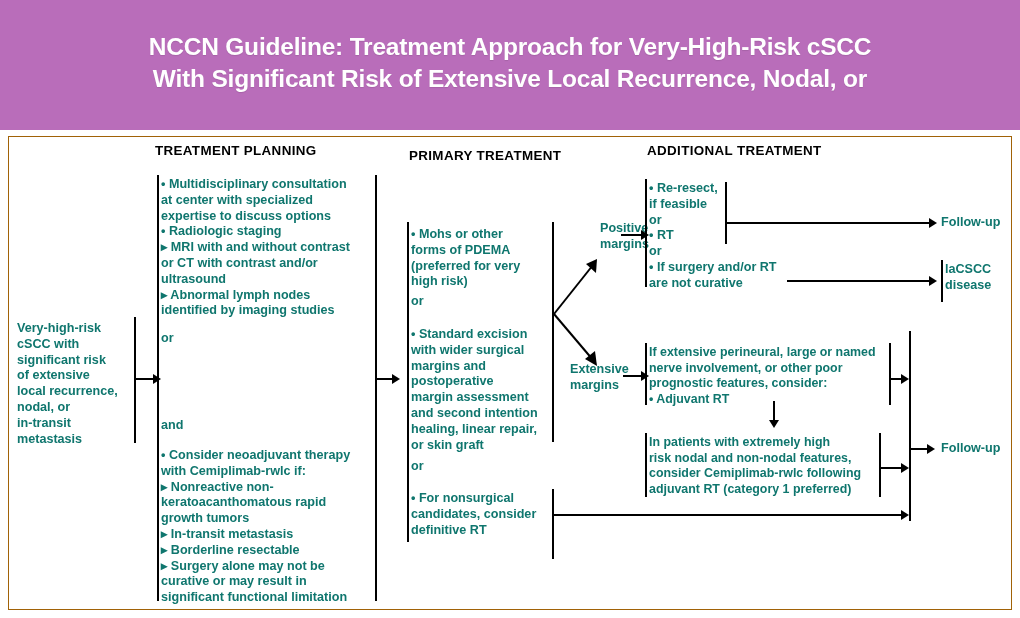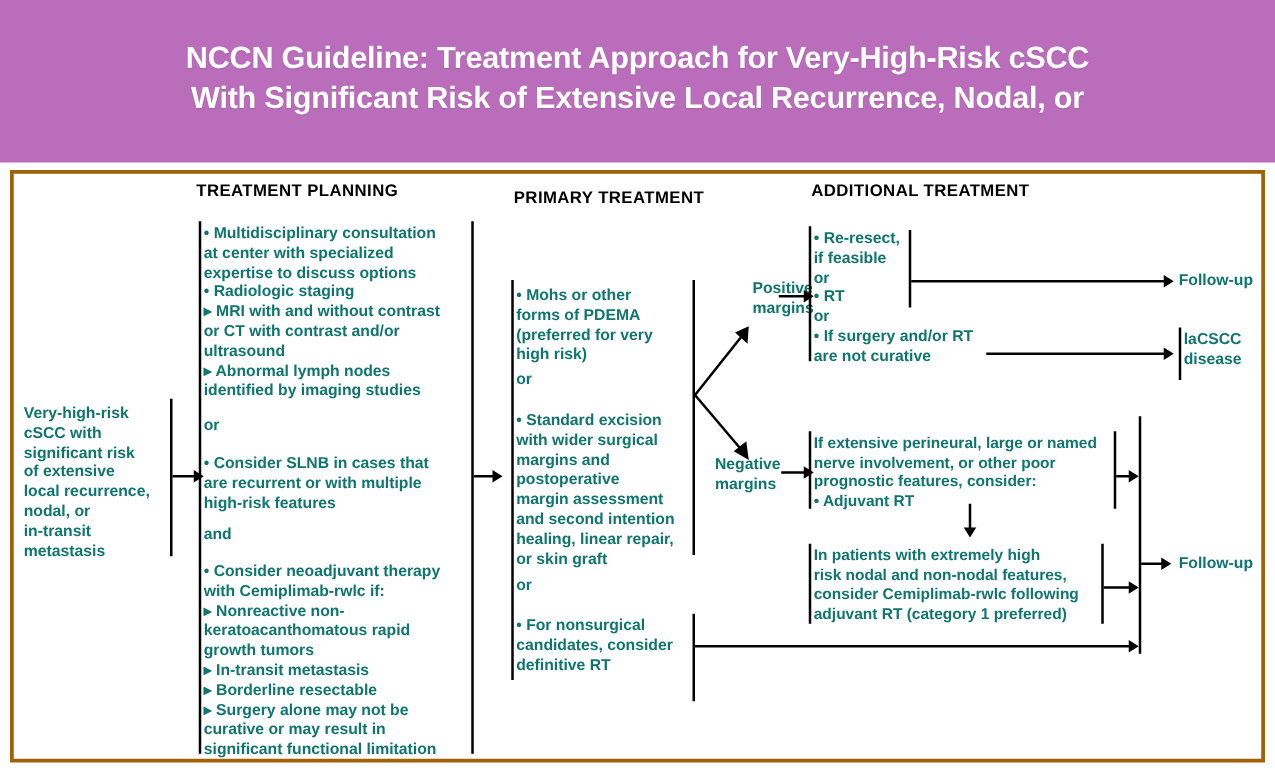--- a/index.html
+++ b/index.html
@@ -26,21 +26,21 @@
     text-align:center;
     letter-spacing:-0.2px;
     text-shadow:0 1px 1px rgba(0,0,0,.10);
     white-space:pre-line;
   }
   #title-text sup{font-size:0.62em;vertical-align:super;}
 
   
   #figure{
     position:absolute;left:8px;top:136px;width:1004px;height:474px;
-    border:3px solid #a16207;
+    border:1px solid #a16207;
     box-sizing:border-box;
     background:#fff;
   }
 
   
   .col-head{
     font-size:13.4px;font-weight:bold;letter-spacing:.35px;color:#000;
     position:absolute;white-space:nowrap;
   }
 
@@ -99,23 +99,20 @@
   <div class="txt" style="left:152px;top:40px;width:212px;">• Multidisciplinary consultation
    at center with specialized
    expertise to discuss options
 • Radiologic staging
    ▸ MRI with and without contrast
       or CT with contrast and/or
       ultrasound
    ▸ Abnormal lymph nodes
       identified by imaging studies</div>
   <div class="txt" style="left:152px;top:194px;">or</div>
-  <div class="txt" style="left:152px;top:224px;width:212px;">• Consider SLNB in cases that
-   are recurrent or with multiple
-   high-risk features</div>
   <div class="txt" style="left:152px;top:281px;">and</div>
   <div class="txt" style="left:152px;top:311px;width:216px;">• Consider neoadjuvant therapy
    with Cemiplimab-rwlc if:
    ▸ Nonreactive non-
       keratoacanthomatous rapid
       growth tumors
    ▸ In-transit metastasis
    ▸ Borderline resectable
    ▸ Surgery alone may not be
       curative or may result in
@@ -154,21 +151,21 @@
     <polygon points="48,149 36,142 46,134" fill="#000"></polygon>
   </svg>
 
   <div class="vline" style="left:543px;top:352px;height:70px;"></div>
 
   <div class="txt" style="left:566px;top:84px;width:72px;margin-left:25px;">Positive
 margins</div>
   <div class="hline" style="left:612px;top:97px;width:22px;"></div>
   <div class="ar-r" style="left:632px;top:93px;"></div>
 
-  <div class="txt" style="left:561px;top:225px;width:72px;">Negative
+  <div class="txt" style="left:561px;top:225px;width:72px;">Extensive
 margins</div>
   <div class="hline" style="left:614px;top:238px;width:20px;"></div>
   <div class="ar-r" style="left:632px;top:234px;"></div>
 
   <div class="vline" style="left:636px;top:42px;height:108px;"></div>
   <div class="txt" style="left:640px;top:44px;width:182px;">• Re-resect,
    if feasible
 or
 • RT
 or

